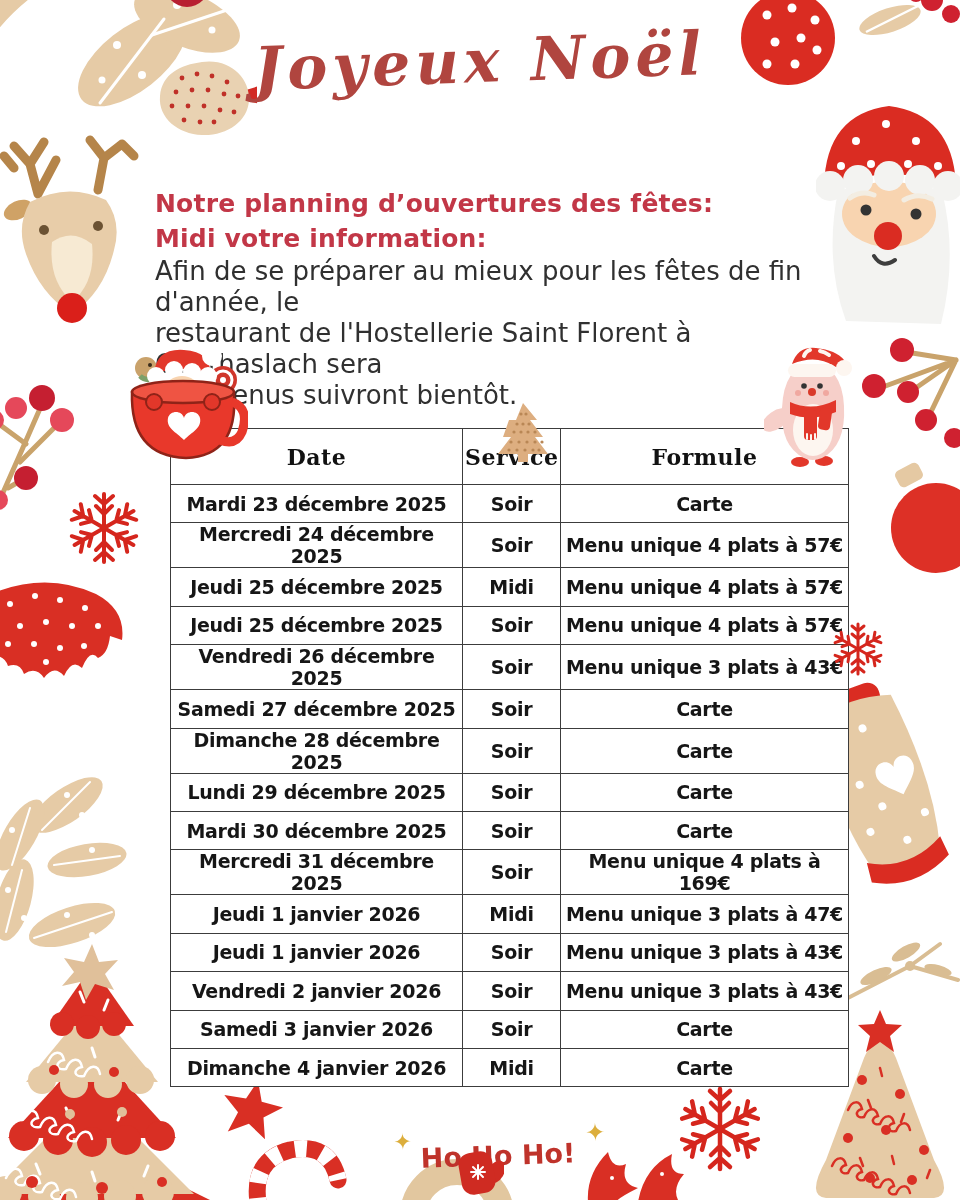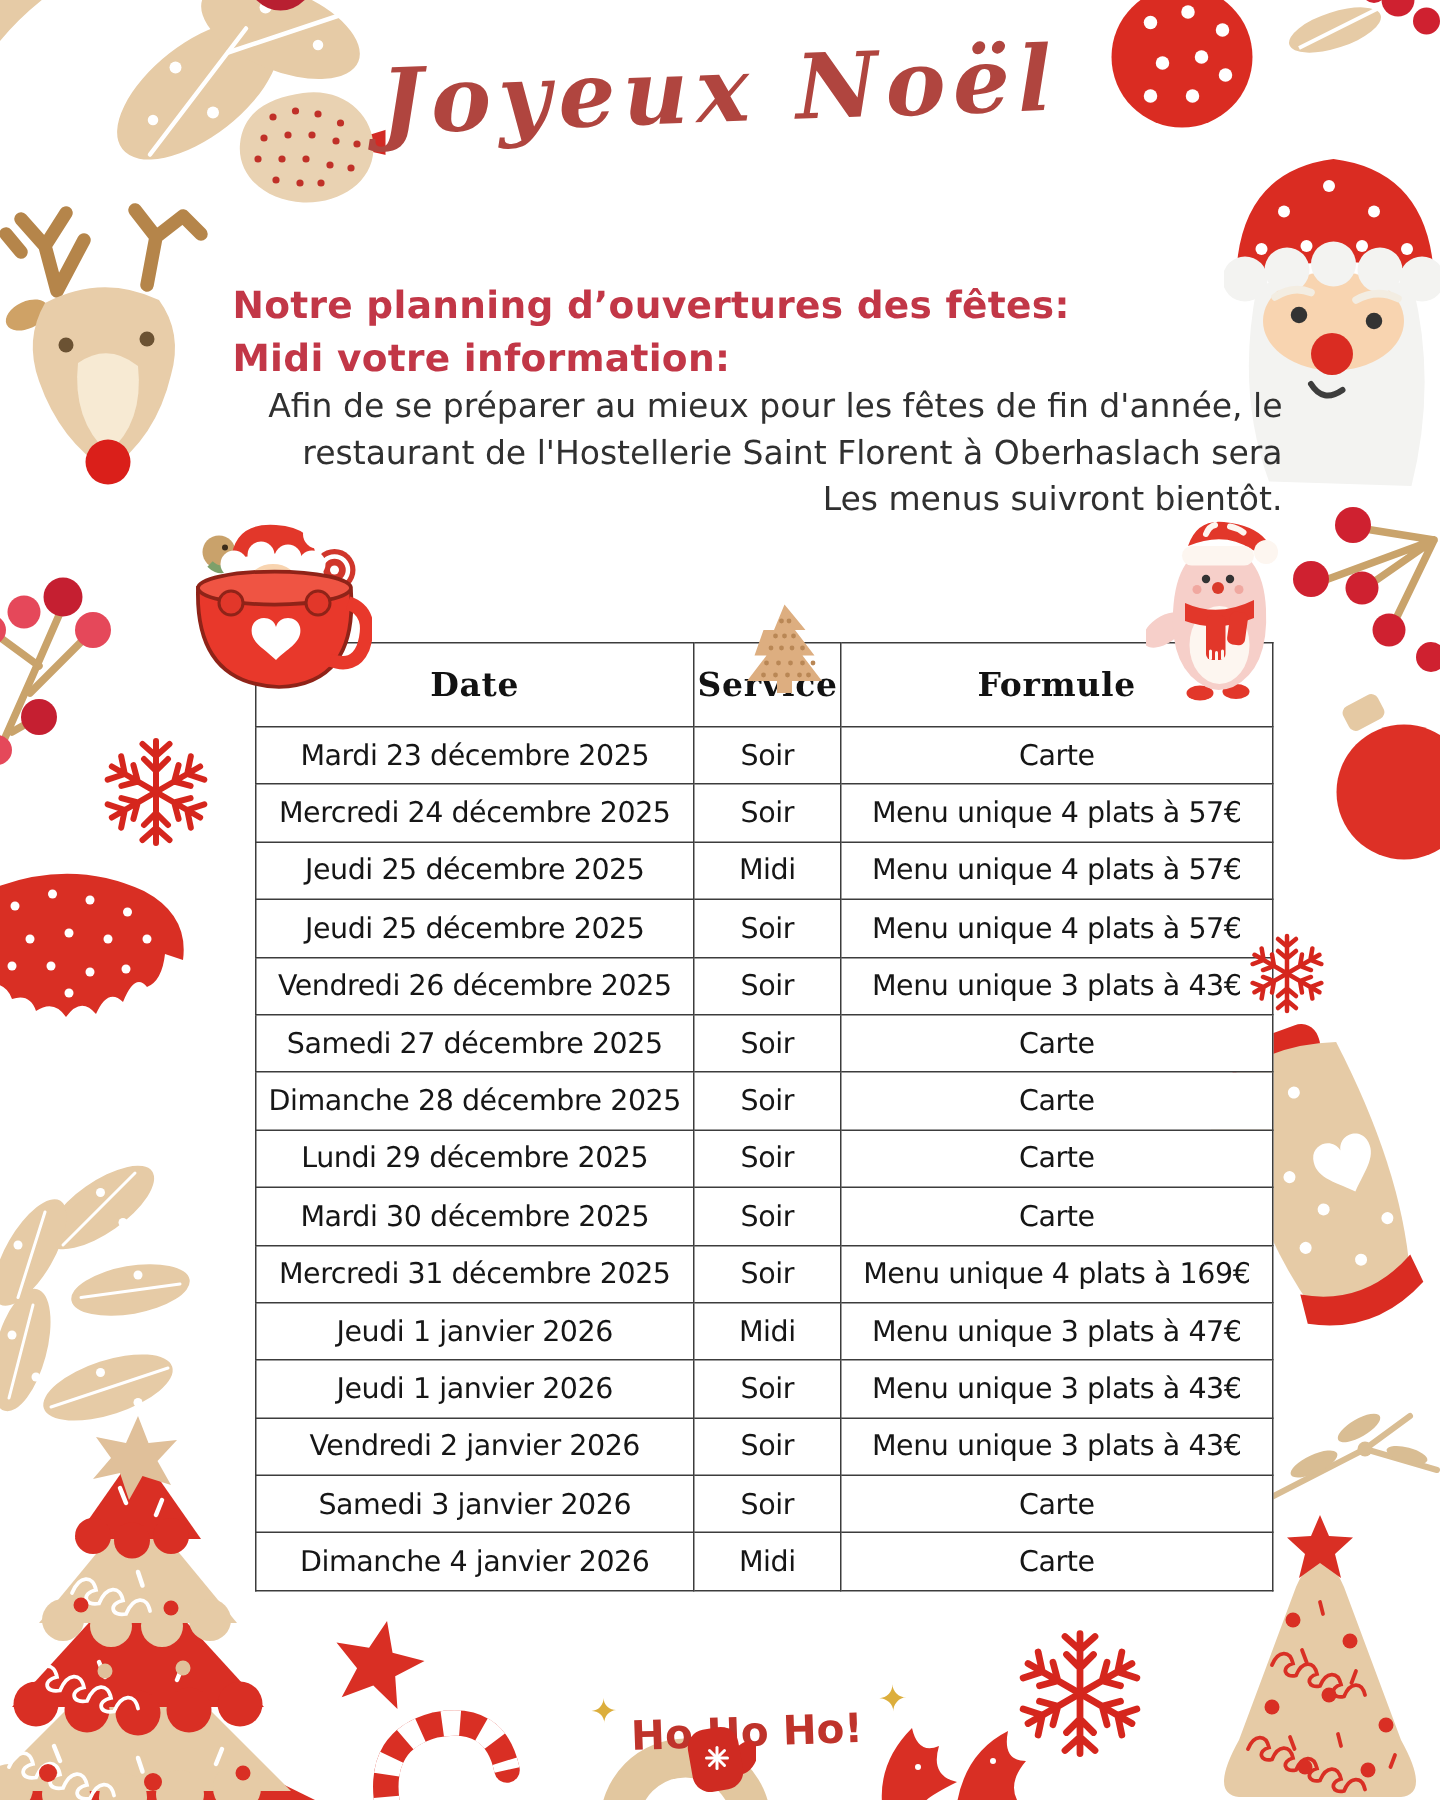--- a/index.html
+++ b/index.html
@@ -6,27 +6,27 @@
   body{width:960px;height:1200px;overflow:hidden;background:#fff;font-family:"DejaVu Sans","Liberation Sans",sans-serif;}
   .poster{position:relative;width:960px;height:1200px;background:#fff;overflow:hidden;}
   .deco{position:absolute;pointer-events:none;}
 
   .script-title{position:absolute;top:26px;left:0;width:960px;text-align:center;
     font-family:"DejaVu Serif","Liberation Serif",serif;font-style:italic;font-weight:bold;
     font-size:60px;color:#b0453f;letter-spacing:5px;transform:rotate(-2deg);}
   .heading{position:absolute;left:155px;width:700px;text-align:left;font-weight:bold;
     font-size:25px;color:#c23747;letter-spacing:0.2px;}
   .h1{top:189px;} .h2{top:224px;}
-  .para{position:absolute;left:155px;top:256px;width:700px;text-align:right;
-    font-size:22px;line-height:31px;color:#303030;}
+  .para{position:absolute;left:155px;top:256px;width:700px;text-align:left;
+    font-size:26px;line-height:31px;color:#303030;}
 
   table.schedule{position:absolute;left:170px;top:428px;width:678px;border-collapse:collapse;table-layout:fixed;}
   table.schedule th,table.schedule td{border:1.6px solid #3c3c3c;text-align:center;vertical-align:middle;background:#fff;padding:0 2px;}
   table.schedule th{height:55px;font-family:"DejaVu Serif","Liberation Serif",serif;font-size:22px;font-weight:bold;color:#121212;letter-spacing:0.5px;}
-  table.schedule td{height:37.4px;font-size:19px;font-weight:400;color:#161616;letter-spacing:-0.3px;}
+  table.schedule td{height:37.4px;font-size:19px;font-weight:700;color:#161616;letter-spacing:-0.3px;}
   td.pink{background:#ebb5b2;}
   td.green{background:#c6c5a1;}
 
   .hohoho{position:absolute;left:398px;top:1140px;width:200px;text-align:center;
     font-size:27px;font-weight:bold;color:#bf332b;transform:rotate(-2deg);}
   .sparkle{position:absolute;color:#dcae3c;font-weight:normal;}
   .sp1{left:-4px;top:-14px;font-size:22px;}
   .sp2{right:-8px;top:-18px;font-size:24px;}
 </style>
 </head>

